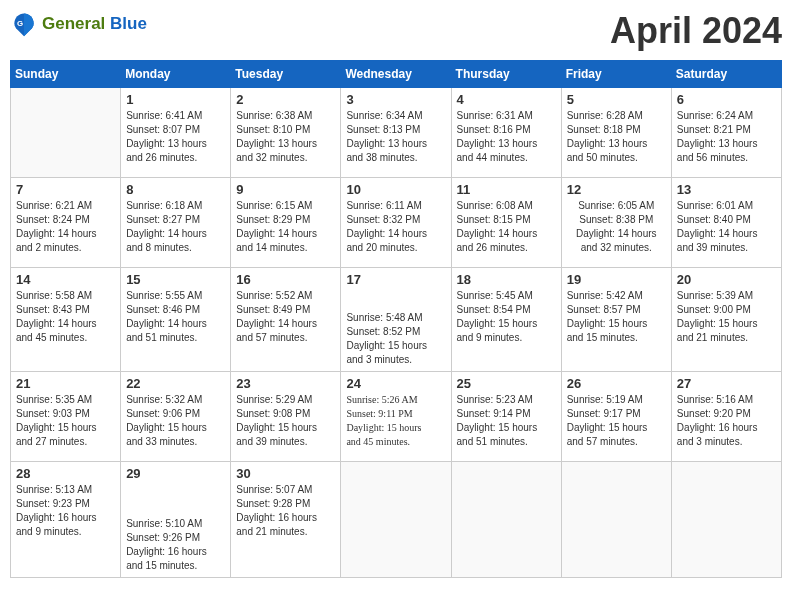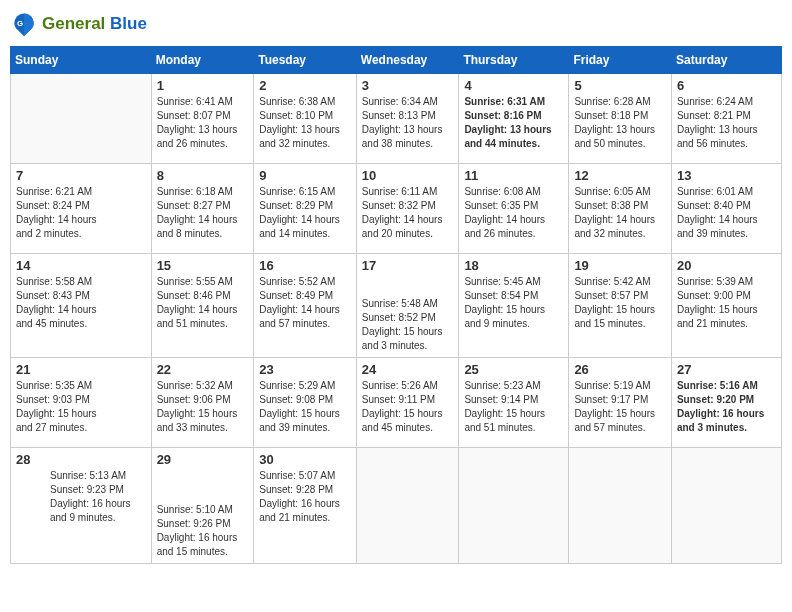--- a/index.html
+++ b/index.html
@@ -87,20 +87,21 @@
       <text x="8" y="18" font-size="9" fill="white" font-weight="bold">G</text>
     </svg>
     <div>
       <div style="font-size:17px;font-weight:bold;">
         <span class="logo-general">General</span>
         <span class="logo-blue">Blue</span>
       </div>
     </div>
   </div>
   <div class="title-block">
+    <div class="month-title">April 2024</div>
   </div>
 </div>
 
 <table>
   <thead>
     <tr>
     <th>Sunday</th>
         <th>Monday</th>
         <th>Tuesday</th>
         <th>Wednesday</th>
@@ -128,21 +129,21 @@
         </td>
         <td>
           <div class="day-number">3</div>
           <div class="day-info" style="white-space: pre-line;">Sunrise: 6:34 AM
 Sunset: 8:13 PM
 Daylight: 13 hours
 and 38 minutes.</div>
         </td>
         <td>
           <div class="day-number">4</div>
-          <div class="day-info" style="white-space: pre-line; font-weight: bold;">Sunrise: 6:31 AM
+          <div class="day-info" style="white-space: pre-line;">Sunrise: 6:31 AM
 Sunset: 8:16 PM
 Daylight: 13 hours
 and 44 minutes.</div>
         </td>
         <td>
           <div class="day-number">5</div>
           <div class="day-info" style="white-space: pre-line;">Sunrise: 6:28 AM
 Sunset: 8:18 PM
 Daylight: 13 hours
 and 50 minutes.</div>
@@ -180,27 +181,27 @@
         <td>
           <div class="day-number">10</div>
           <div class="day-info" style="white-space: pre-line;">Sunrise: 6:11 AM
 Sunset: 8:32 PM
 Daylight: 14 hours
 and 20 minutes.</div>
         </td>
         <td>
           <div class="day-number">11</div>
           <div class="day-info" style="white-space: pre-line;">Sunrise: 6:08 AM
-Sunset: 6:35 PM
+Sunset: 8:15 PM
 Daylight: 14 hours
 and 26 minutes.</div>
         </td>
         <td>
           <div class="day-number">12</div>
-          <div class="day-info" style="white-space: pre-line;">Sunrise: 6:05 AM
+          <div class="day-info" style="white-space: pre-line; text-align: center;">Sunrise: 6:05 AM
 Sunset: 8:38 PM
 Daylight: 14 hours
 and 32 minutes.</div>
         </td>
         <td>
           <div class="day-number">13</div>
           <div class="day-info" style="white-space: pre-line;">Sunrise: 6:01 AM
 Sunset: 8:40 PM
 Daylight: 14 hours
 and 39 minutes.</div>
@@ -274,51 +275,51 @@
         </td>
         <td>
           <div class="day-number">23</div>
           <div class="day-info" style="white-space: pre-line;">Sunrise: 5:29 AM
 Sunset: 9:08 PM
 Daylight: 15 hours
 and 39 minutes.</div>
         </td>
         <td>
           <div class="day-number">24</div>
-          <div class="day-info" style="white-space: pre-line;">Sunrise: 5:26 AM
+          <div class="day-info" style="white-space: pre-line; font-family: Liberation Serif, serif;">Sunrise: 5:26 AM
 Sunset: 9:11 PM
 Daylight: 15 hours
 and 45 minutes.</div>
         </td>
         <td>
           <div class="day-number">25</div>
           <div class="day-info" style="white-space: pre-line;">Sunrise: 5:23 AM
 Sunset: 9:14 PM
 Daylight: 15 hours
 and 51 minutes.</div>
         </td>
         <td>
           <div class="day-number">26</div>
           <div class="day-info" style="white-space: pre-line;">Sunrise: 5:19 AM
 Sunset: 9:17 PM
 Daylight: 15 hours
 and 57 minutes.</div>
         </td>
         <td>
           <div class="day-number">27</div>
-          <div class="day-info" style="white-space: pre-line; font-weight: bold;">Sunrise: 5:16 AM
+          <div class="day-info" style="white-space: pre-line;">Sunrise: 5:16 AM
 Sunset: 9:20 PM
 Daylight: 16 hours
 and 3 minutes.</div>
         </td>
       </tr>
       <tr>
         <td>
           <div class="day-number">28</div>
-          <div class="day-info" style="white-space: pre-line; margin-left: 34px;">Sunrise: 5:13 AM
+          <div class="day-info" style="white-space: pre-line;">Sunrise: 5:13 AM
 Sunset: 9:23 PM
 Daylight: 16 hours
 and 9 minutes.</div>
         </td>
         <td>
           <div class="day-number">29</div>
           <div class="day-info" style="white-space: pre-line; margin-top: 36px;">Sunrise: 5:10 AM
 Sunset: 9:26 PM
 Daylight: 16 hours
 and 15 minutes.</div>

